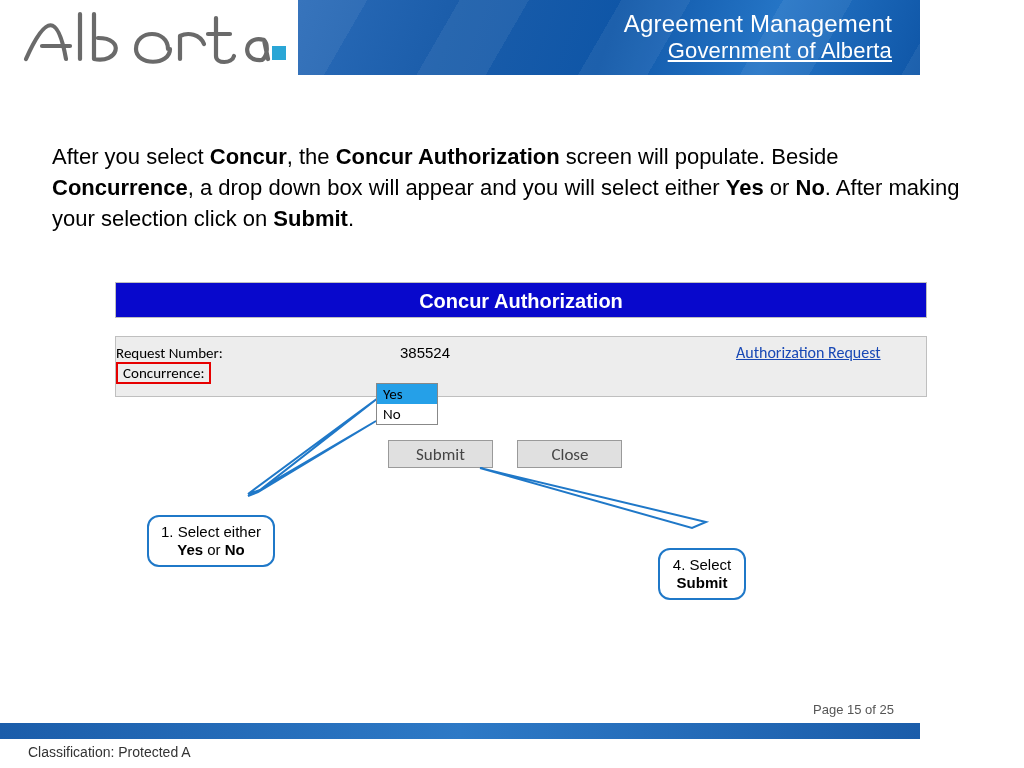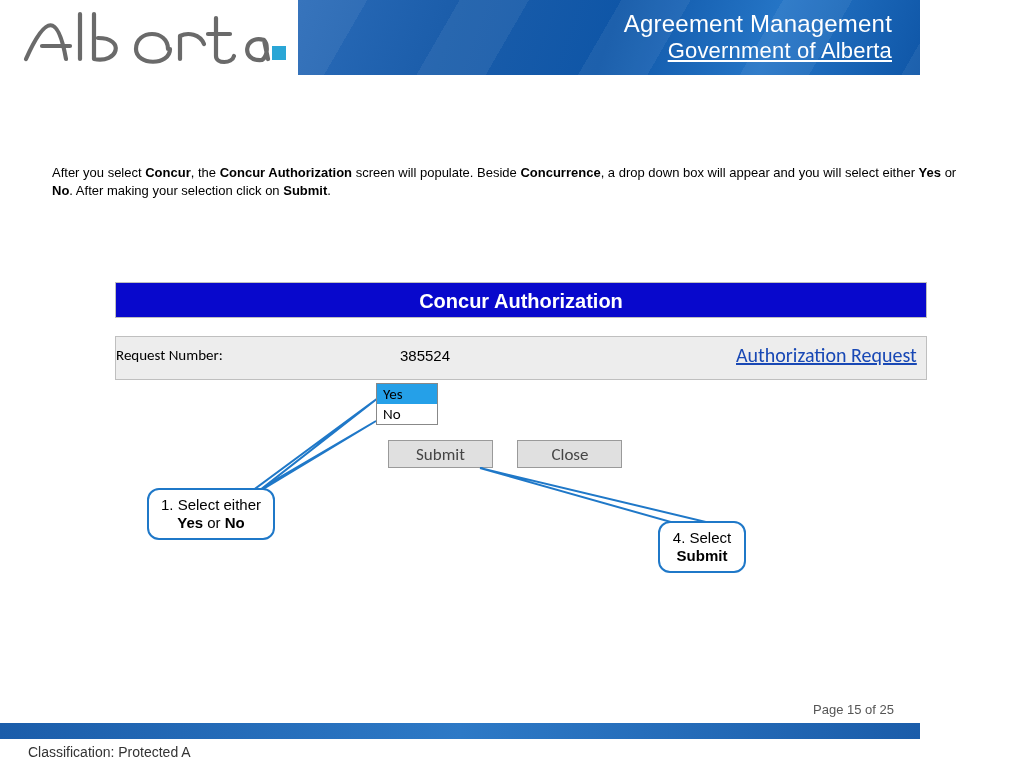--- a/index.html
+++ b/index.html
@@ -14,47 +14,47 @@
   .header-bg::before { content: ""; position: absolute; inset: 0;
     background: repeating-linear-gradient(120deg, rgba(255,255,255,0.06) 0 60px, rgba(0,0,0,0) 60px 140px);
     mix-blend-mode: screen;
   }
   .logo { position: absolute; left: 18px; top: 4px; width: 270px; height: 70px; }
   .header-titles { position: absolute; right: 28px; top: 10px; text-align: right; color: #fff; font-family: "Segoe UI", Arial, sans-serif; font-weight: 300; }
   .header-line1 { font-size: 24px; letter-spacing: 0.2px; }
   .header-line2 { font-size: 22px; letter-spacing: 0.2px; text-decoration: underline; }
 
   
-  .instruction { position: absolute; left: 52px; top: 164px; width: 920px; font-size: 13px; line-height: 1.4; color: #000; }
+  .instruction { position: absolute; left: 52px; top: 142px; width: 920px; font-size: 22px; line-height: 1.4; color: #000; }
   .instruction b { font-weight: bold; }
 
   
   .panel-wrap { position: absolute; left: 115px; top: 282px; width: 812px; }
   .panel-title { height: 36px; line-height: 36px; text-align: center; background: #0808cc; color: #fff; font-size: 20px; font-weight: bold; border: 1px solid #bfbfbf; }
   .panel-gap { height: 18px; }
   .panel-body { border: 1px solid #bfbfbf; background: #ededed; padding: 6px 0 12px 0; position: relative; }
   .row { display: flex; align-items: center; font-size: 15px; color: #000; }
   .row .lab { width: 280px; padding-right: 8px; font-family: Calibri, Arial, sans-serif; }
   .row .val { width: 160px; padding-left: 4px; }
   .row .link-col { flex: 1; padding-left: 180px; }
-  .auth-link { color: #1848b5; text-decoration: underline; font-family: Calibri, Arial, sans-serif; font-size: 20px; }
+  .auth-link { color: #1848b5; text-decoration: underline; font-family: Calibri, Arial, sans-serif; font-size: 16px; }
   .redbox { display: inline-block; border: 2px solid #e60000; padding: 0 5px; font-family: Calibri, Arial, sans-serif; }
 
   
   .dropdown { position: absolute; left: 376px; top: 383px; width: 62px; border: 1px solid #888; background: #fff; z-index: 20; }
   .dropdown .opt { padding: 1px 6px; font-size: 15px; font-family: Calibri, Arial, sans-serif; }
   .dropdown .opt.sel { background: #25a0e8; color: #000; }
 
   
   .btn-row { position: absolute; left: 388px; top: 440px; }
   .btn { display: inline-block; width: 105px; height: 28px; line-height: 28px; text-align: center;
     background: #e0e0e0; border: 1px solid #9a9a9a; font-family: Calibri, Arial, sans-serif; font-size: 17px; color: #454545; margin-right: 20px; }
 
   
-  .callout { position: absolute; border: 2px solid #1f78c8; border-radius: 12px; background: #fff; padding: 6px 10px; font-size: 15px; text-align: center; line-height: 1.2; }
+  .callout { position: absolute; border: 2px solid #1f78c8; border-radius: 12px; background: #fff; padding: 6px 10px; font-size: 15px; text-align: center; line-height: 1.2; margin-top: 27px; }
   .callout b { font-weight: bold; }
   .c1 { left: 147px; top: 488px; width: 128px; }
   .c2 { left: 658px; top: 521px; width: 88px; }
 
   
   .connectors { position: absolute; left: 0; top: 0; width: 1024px; height: 768px; pointer-events: none; }
 
   
   .footer-bar { position: absolute; left: 0; right: 0; top: 723px; height: 16px;
     background: linear-gradient(90deg, #1b5daa 0%, #2d79c6 50%, #1b5daa 100%); }
@@ -94,20 +94,25 @@
 
   <div class="panel-wrap">
     <div class="panel-title">Concur Authorization</div>
     <div class="panel-gap"></div>
     <div class="panel-body">
       <div class="row">
         <div class="lab">Request Number:</div>
         <div class="val">385524</div>
         <div class="link-col"><a href="#" class="auth-link">Authorization Request</a></div>
       </div>
+      <div class="row">
+        <div class="lab"><span class="redbox">Concurrence:</span></div>
+        <div class="val"></div>
+        <div class="link-col"></div>
+      </div>
     </div>
   </div>
 
   <div class="dropdown">
     <div class="opt sel">Yes</div>
     <div class="opt">No</div>
   </div>
 
   <div class="btn-row">
     <div class="btn">Submit</div>

